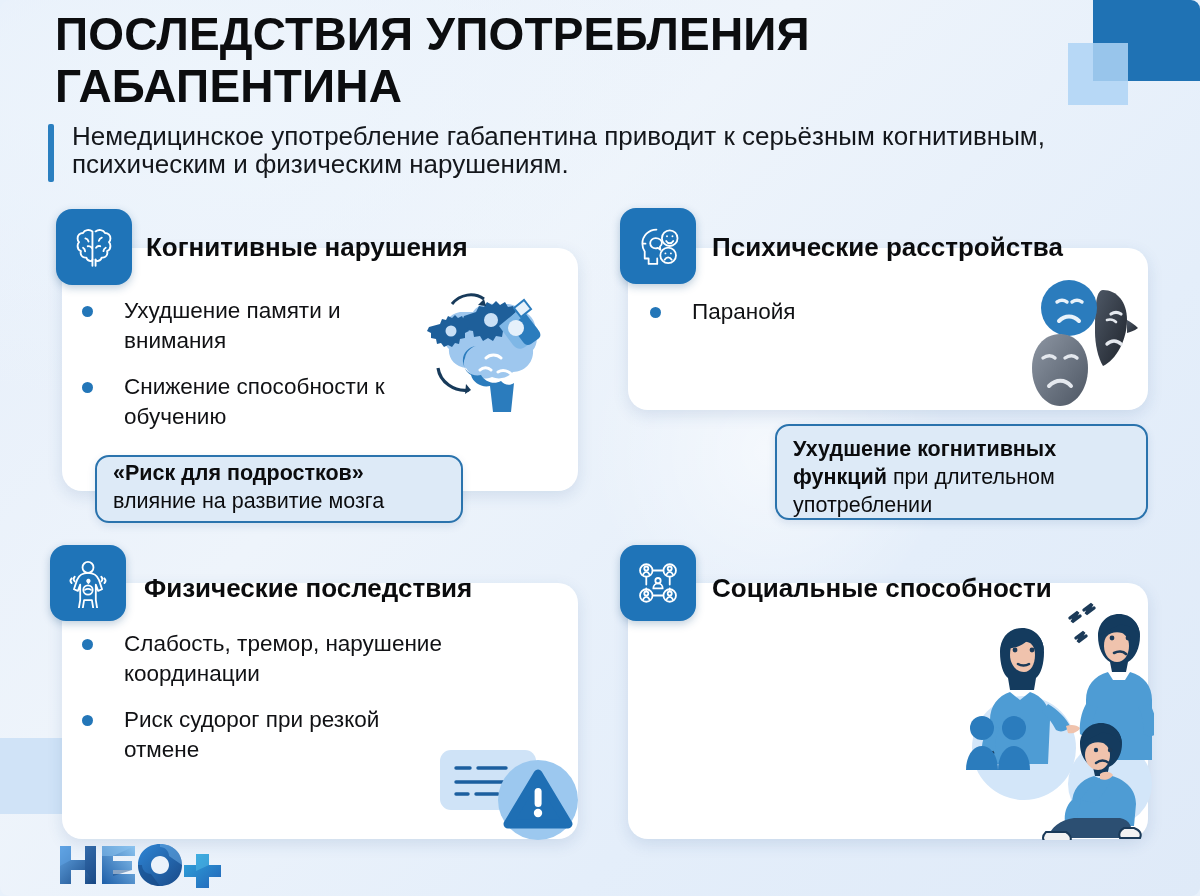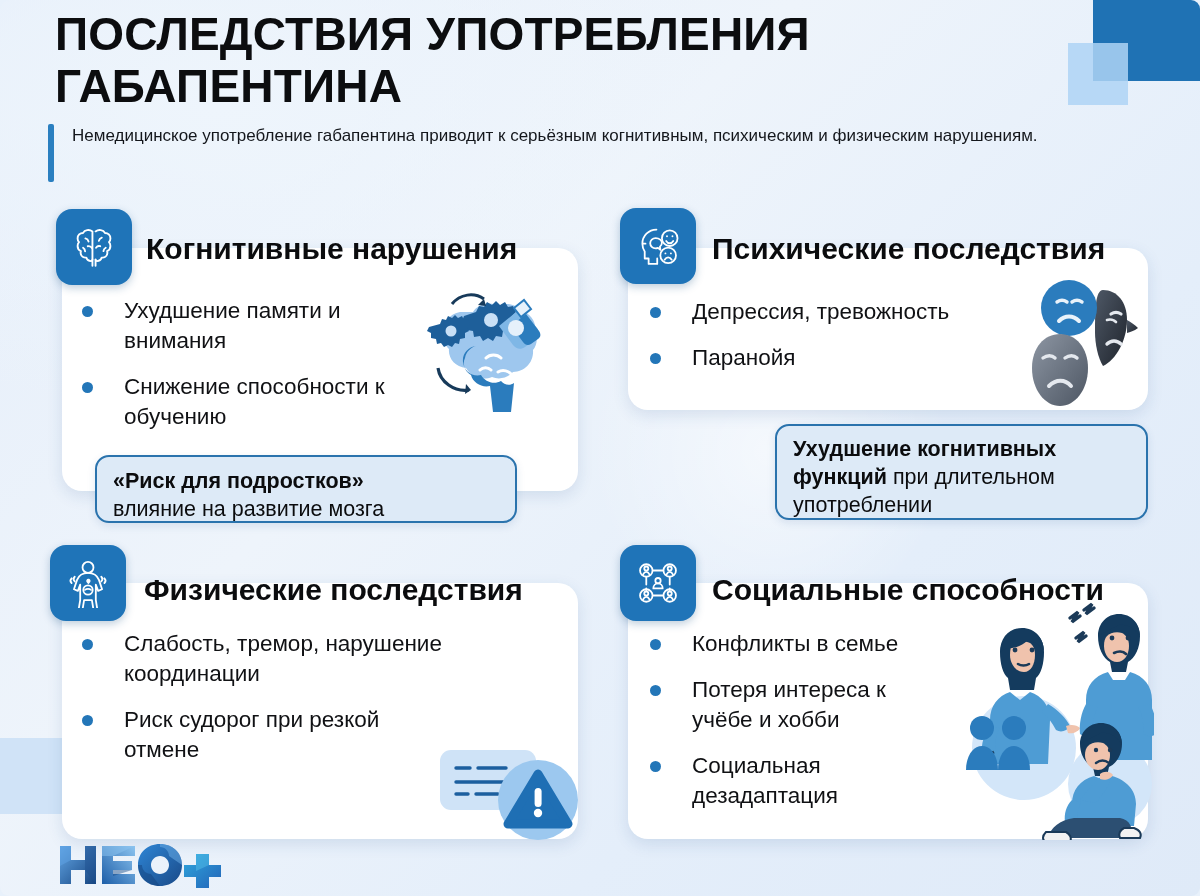--- a/index.html
+++ b/index.html
@@ -31,35 +31,35 @@
   .title {
     position:absolute; left:55px; top:8px; width:1020px;
     font-size:46px; line-height:52px; font-weight:bold;
     letter-spacing:.2px; color:#0c0d0f; text-transform:uppercase;
   }
   .subtitle-wrap {
     position:absolute; left:48px; top:122px; width:1010px;
     display:flex; align-items:flex-start; gap:18px;
   }
   .sub-bar { width:6px; height:58px; background:#2a7fc0; border-radius:2px; flex:0 0 6px; margin-top:2px;}
-  .subtitle { font-size:17px; line-height:28px; color:#14171c; font-weight:400; }
+  .subtitle { font-size:26px; line-height:28px; color:#14171c; font-weight:400; }
 
   
   .card {
     position:absolute; background:#ffffff; border-radius:20px;
     box-shadow:0 5px 16px rgba(30,80,140,.13);
   }
   .badge {
     position:absolute; width:76px; height:76px; border-radius:16px;
     background:#1f74b8; display:flex; align-items:center; justify-content:center;
     box-shadow:0 3px 9px rgba(22,78,130,.28); z-index:5;
   }
   .badge svg { width:50px; height:50px; }
   .card-title {
-    position:absolute; font-size:30px; font-weight:bold; color:#0b0c0e; white-space:nowrap;
+    position:absolute; font-size:26px; font-weight:bold; color:#0b0c0e; white-space:nowrap;
   }
   .bullets { position:absolute; z-index:3; }
   .bullet { display:flex; align-items:flex-start; gap:31px; margin-bottom:16px; }
   .dot { width:11px; height:11px; border-radius:50%; background:#2376b8; flex:0 0 11px; margin-top:10px; }
   .btxt { font-size:22.5px; line-height:30px; color:#101114; }
 
   
   .hl {
     position:absolute; background:#ddeaf7; border:2.5px solid #2a73ad;
     border-radius:14px; z-index:8; box-shadow:0 3px 9px rgba(30,80,140,.12);
@@ -132,21 +132,21 @@
     <div class="bullet">
       <span class="dot"></span>
       <span class="btxt">Ухудшение памяти и внимания</span>
     </div>
     <div class="bullet">
       <span class="dot"></span>
       <span class="btxt">Снижение способности к обучению</span>
     </div>
   </div>
 
-  <div class="hl" style="left:95px; top:455px; width:422px; height:68px; padding:10px 16px 0 16px;">
+  <div class="hl" style="left:95px; top:455px; width:368px; height:68px; padding:2px 16px 0 16px;">
     <div class="hl-txt">
       <b>«Риск для подростков»</b><br>
       <span>влияние на развитие мозга</span>
     </div>
   </div>
 
   <div class="card" style="left:628px; top:248px; width:520px; height:162px;"></div>
 
   <div class="badge" style="left:620px; top:208px;">
     <svg viewBox="0 0 64 64" fill="none" stroke="#ffffff" stroke-width="2.3" stroke-linecap="round" stroke-linejoin="round">
@@ -157,21 +157,21 @@
       <circle cx="43.5" cy="19.5" r="1.2" fill="#ffffff" stroke="none"></circle>
       <circle cx="50.5" cy="19.5" r="1.2" fill="#ffffff" stroke="none"></circle>
       <path d="M42.5 25.5c1.2 2 3 3 4.5 3s3.3-1 4.5-3"></path>
       <circle cx="45" cy="44" r="10"></circle>
       <circle cx="41.5" cy="41.5" r="1.2" fill="#ffffff" stroke="none"></circle>
       <circle cx="48.5" cy="41.5" r="1.2" fill="#ffffff" stroke="none"></circle>
       <path d="M40.5 49.5c1.2-2 3-3 4.5-3s3.3 1 4.5 3"></path>
     </svg>
   </div>
 
-  <div class="card-title" style="left:712px; top:232px;">Психические последствия</div>
+  <div class="card-title" style="left:712px; top:232px;">Психические расстройства</div>
 
   <div class="art" style="left:1008px; top:276px; width:142px; height:132px;">
     <svg viewBox="0 0 142 132">
       <defs>
         <linearGradient id="mg1" x1="0" y1="0" x2="1" y2="1">
           <stop offset="0" stop-color="#4e5866"></stop>
             <stop offset="1" stop-color="#1f242c"></stop>
         </linearGradient>
         <linearGradient id="mg2" x1="0" y1="0" x2="1" y2="1">
           <stop offset="0" stop-color="#8d96a3"></stop>
@@ -188,24 +188,20 @@
       <path d="M64 26c3-2 7-2 10 0" stroke="#e9f2fa" stroke-width="3.4" fill="none" stroke-linecap="round"></path>
       <path d="M51 45c6-6 14-6 20 0" stroke="#e9f2fa" stroke-width="4" fill="none" stroke-linecap="round"></path>
       <path d="M52 58c16 0 28 14 28 34 0 22-13 38-28 38s-28-16-28-38c0-20 12-34 28-34z" fill="url(#mg2)"></path>
       <path d="M35 82c4-3 9-3 12 0" stroke="#e4e8ee" stroke-width="3.4" fill="none" stroke-linecap="round"></path>
       <path d="M57 82c4-3 9-3 12 0" stroke="#e4e8ee" stroke-width="3.4" fill="none" stroke-linecap="round"></path>
       <path d="M41 110c7-7 16-7 22 0" stroke="#e4e8ee" stroke-width="4" fill="none" stroke-linecap="round"></path>
     </svg>
   </div>
 
   <div class="bullets" style="left:650px; top:297px; width:380px;">
-    <div class="bullet">
-      <span class="dot"></span>
-      <span class="btxt">Депрессия, тревожность</span>
-    </div>
     <div class="bullet">
       <span class="dot"></span>
       <span class="btxt">Паранойя</span>
     </div>
   </div>
 
   <div class="hl" style="left:775px; top:424px; width:373px; height:96px; padding:9px 16px 8px 16px;">
     <div class="hl-txt">
       <b>Ухудшение когнитивных функций</b>
       <span>при длительном употреблении</span>
@@ -329,34 +325,20 @@
       <path d="M138 174c4-3 10-3 13 1-2 4-8 6-13 4z" fill="#f0c3ad"></path>
       <path d="M112 218c-14 2-24 10-26 20h82c4-10 0-18-10-20z" fill="#2c4f72"></path>
       <path d="M84 232c-4 4-4 8 0 10h24c2-4 0-8-4-10z" fill="#f2f2f2" stroke="#1b3a58" stroke-width="2"></path>
       <path d="M172 228c6 2 8 6 6 10h-20c-2-4 0-8 4-10z" fill="#f2f2f2" stroke="#1b3a58" stroke-width="2"></path>
       <circle cx="134" cy="150" r="2.2" fill="#1b3a58"></circle>
       <circle cx="148" cy="150" r="2.2" fill="#1b3a58"></circle>
       <path d="M134 163c4-3 9-3 13 0" stroke="#1b3a58" stroke-width="2.4" fill="none" stroke-linecap="round"></path>
     </svg>
   </div>
 
-  <div class="bullets" style="left:650px; top:629px; width:330px;">
-    <div class="bullet">
-      <span class="dot"></span>
-      <span class="btxt">Конфликты в семье</span>
-    </div>
-    <div class="bullet">
-      <span class="dot"></span>
-      <span class="btxt" style="max-width:245px; display:inline-block;">Потеря интереса к учёбе и хобби</span>
-    </div>
-    <div class="bullet">
-      <span class="dot"></span>
-      <span class="btxt" style="max-width:210px; display:inline-block;">Социальная дезадаптация</span>
-    </div>
-  </div>
 
   <div class="logo">
     <svg width="170" height="46" viewBox="0 0 170 46">
       <defs>
         <linearGradient id="lg1" x1="0" y1="0" x2="1" y2="1">
           <stop offset="0" stop-color="#63a7e6"></stop>
             <stop offset="1" stop-color="#15437f"></stop>
         </linearGradient>
         <linearGradient id="lg2" x1="0" y1="1" x2="1" y2="0">
           <stop offset="0" stop-color="#1d5ea8"></stop>

